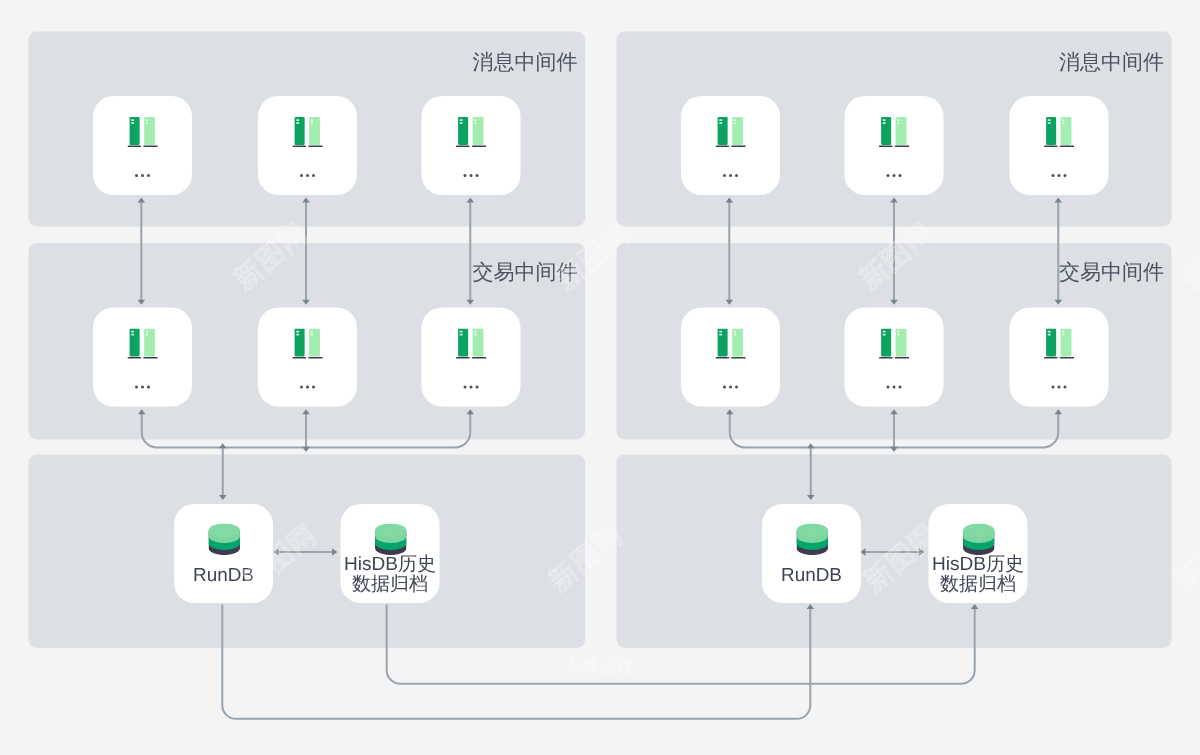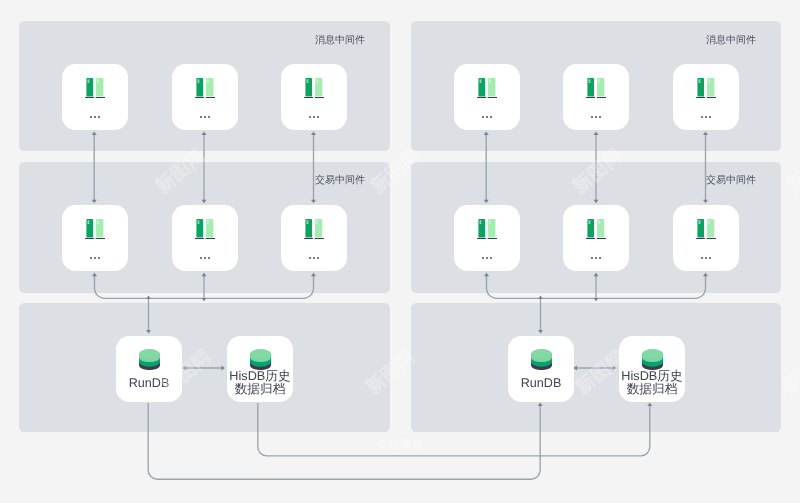--- a/index.html
+++ b/index.html
@@ -8,21 +8,21 @@
     width:800px;height:503px;overflow:hidden;
     background:#f4f4f5;
     font-family:"Liberation Sans",sans-serif;
     position:relative;
     -webkit-font-smoothing:antialiased;
     text-rendering:geometricPrecision;
   }
   #stage{position:absolute;left:0;top:0;width:800px;height:503px;}
   .panel{position:absolute;background:#dcdfe4;border-radius:5.5px;}
   
-  .panel-label{will-change:transform;transform:translateZ(0);position:absolute;color:#4a5160;font-size:10px;letter-spacing:0;white-space:nowrap;text-align:center;}
+  .panel-label{will-change:transform;transform:translateZ(0);position:absolute;color:#4a5160;font-size:14px;letter-spacing:0;white-space:nowrap;text-align:center;}
   .card{position:absolute;background:#ffffff;border-radius:13.5px;}
   
   .card-label{will-change:transform;transform:translateZ(0);position:absolute;left:0;width:100%;text-align:center;color:#3f4454;font-size:13px;line-height:15px;white-space:nowrap;}
   .dots{position:absolute;left:0;width:100%;text-align:center;line-height:0;}
   .dots i{display:inline-block;width:2.1px;height:2.1px;border-radius:50%;background:#4b4f5c;margin:0 1px;vertical-align:middle;}
   .icon-wrap{position:absolute;left:0;width:100%;text-align:center;line-height:0;}
   svg.lines{position:absolute;left:0;top:0;width:800px;height:503px;overflow:visible;pointer-events:none;z-index:5;}
   .panel{z-index:1;}
   .panel-label{z-index:2;}
   .card{z-index:3;}

